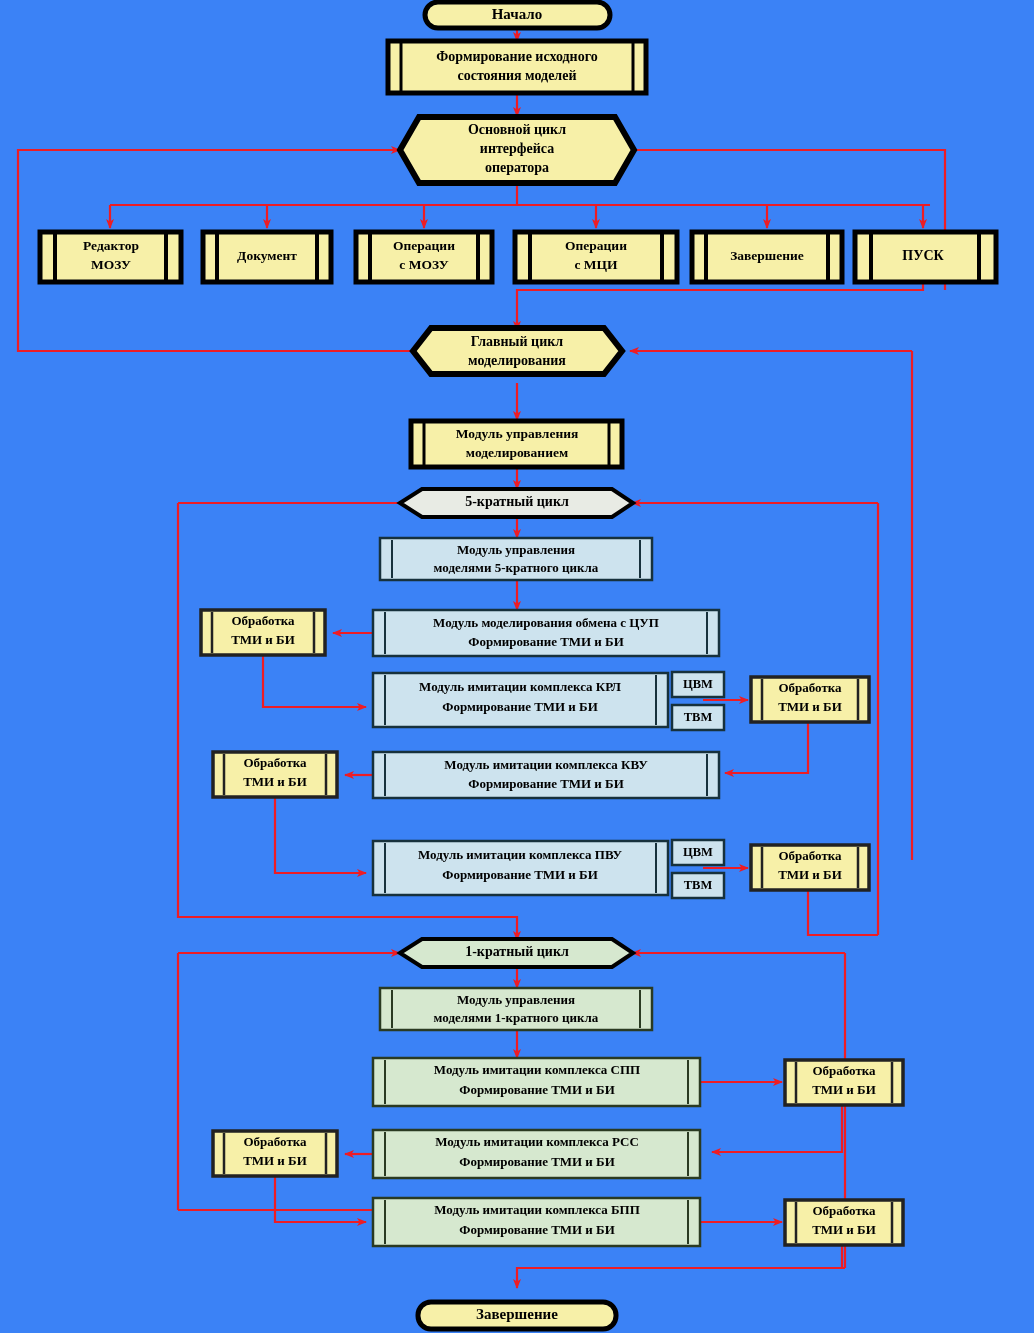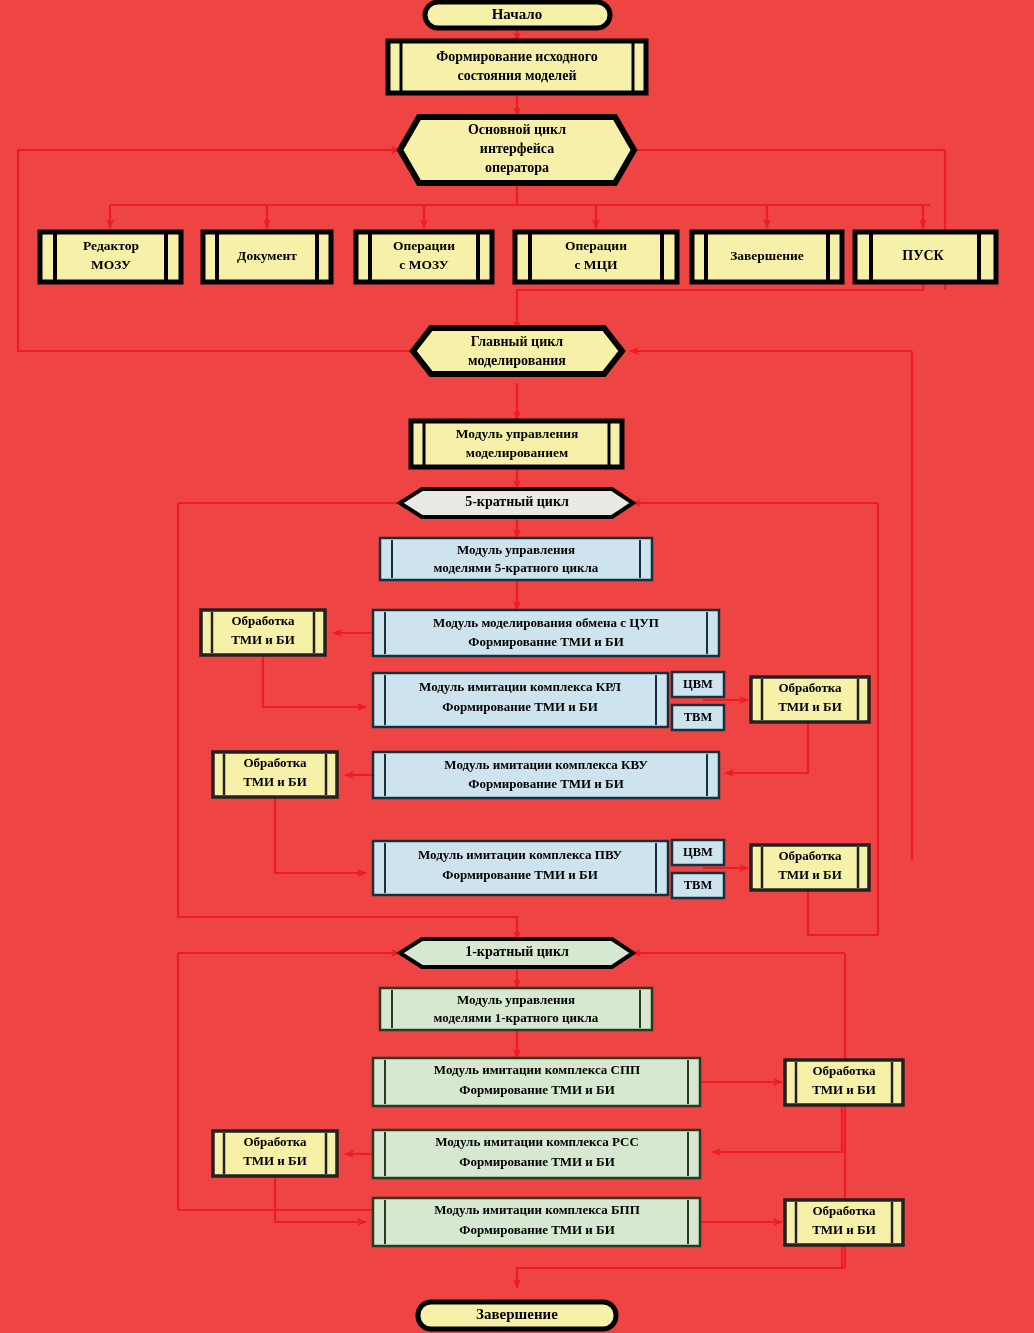--- a/index.html
+++ b/index.html
@@ -7,21 +7,21 @@
     padding: 0;
     background: #ffffff;
   }
   body {
     font-family: "Liberation Serif", "DejaVu Serif", serif;
   }
   #canvas {
     position: relative;
     width: 1034px;
     height: 1333px;
-    background: #ef4444;
+    background: #3b82f6;
     overflow: hidden;
   }
   svg.layer {
     position: absolute;
     left: 0;
     top: 0;
     width: 1034px;
     height: 1333px;
   }
   .node-text {

